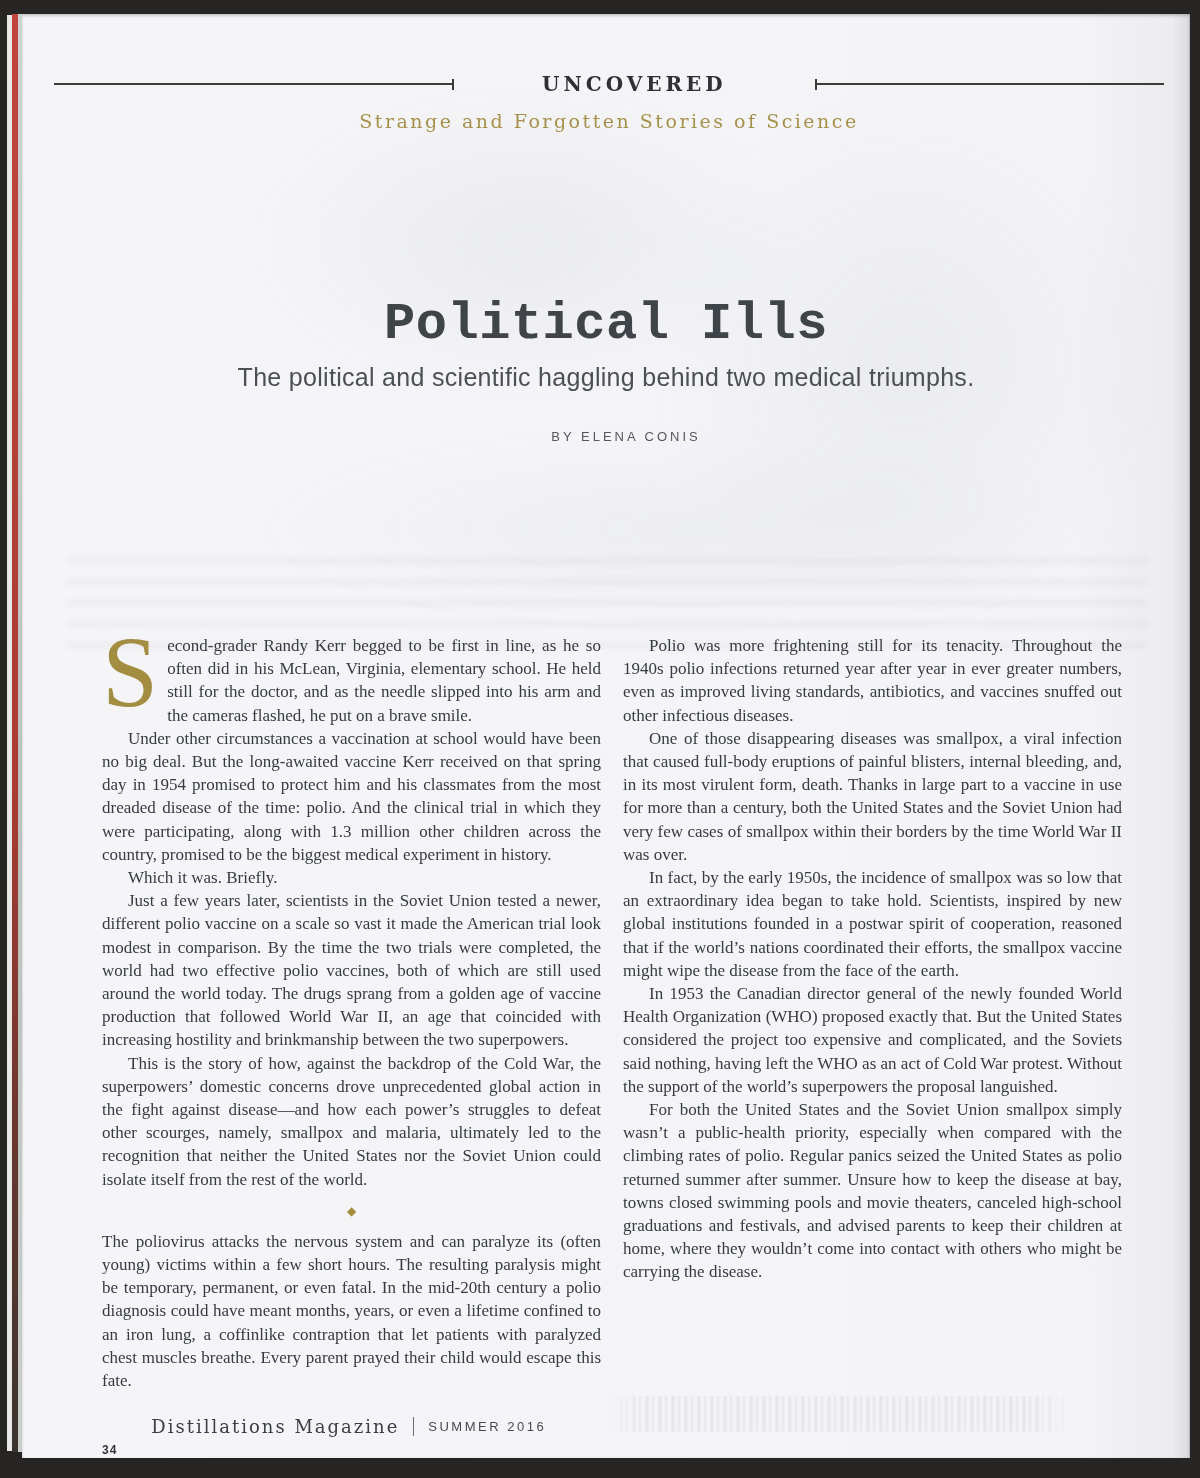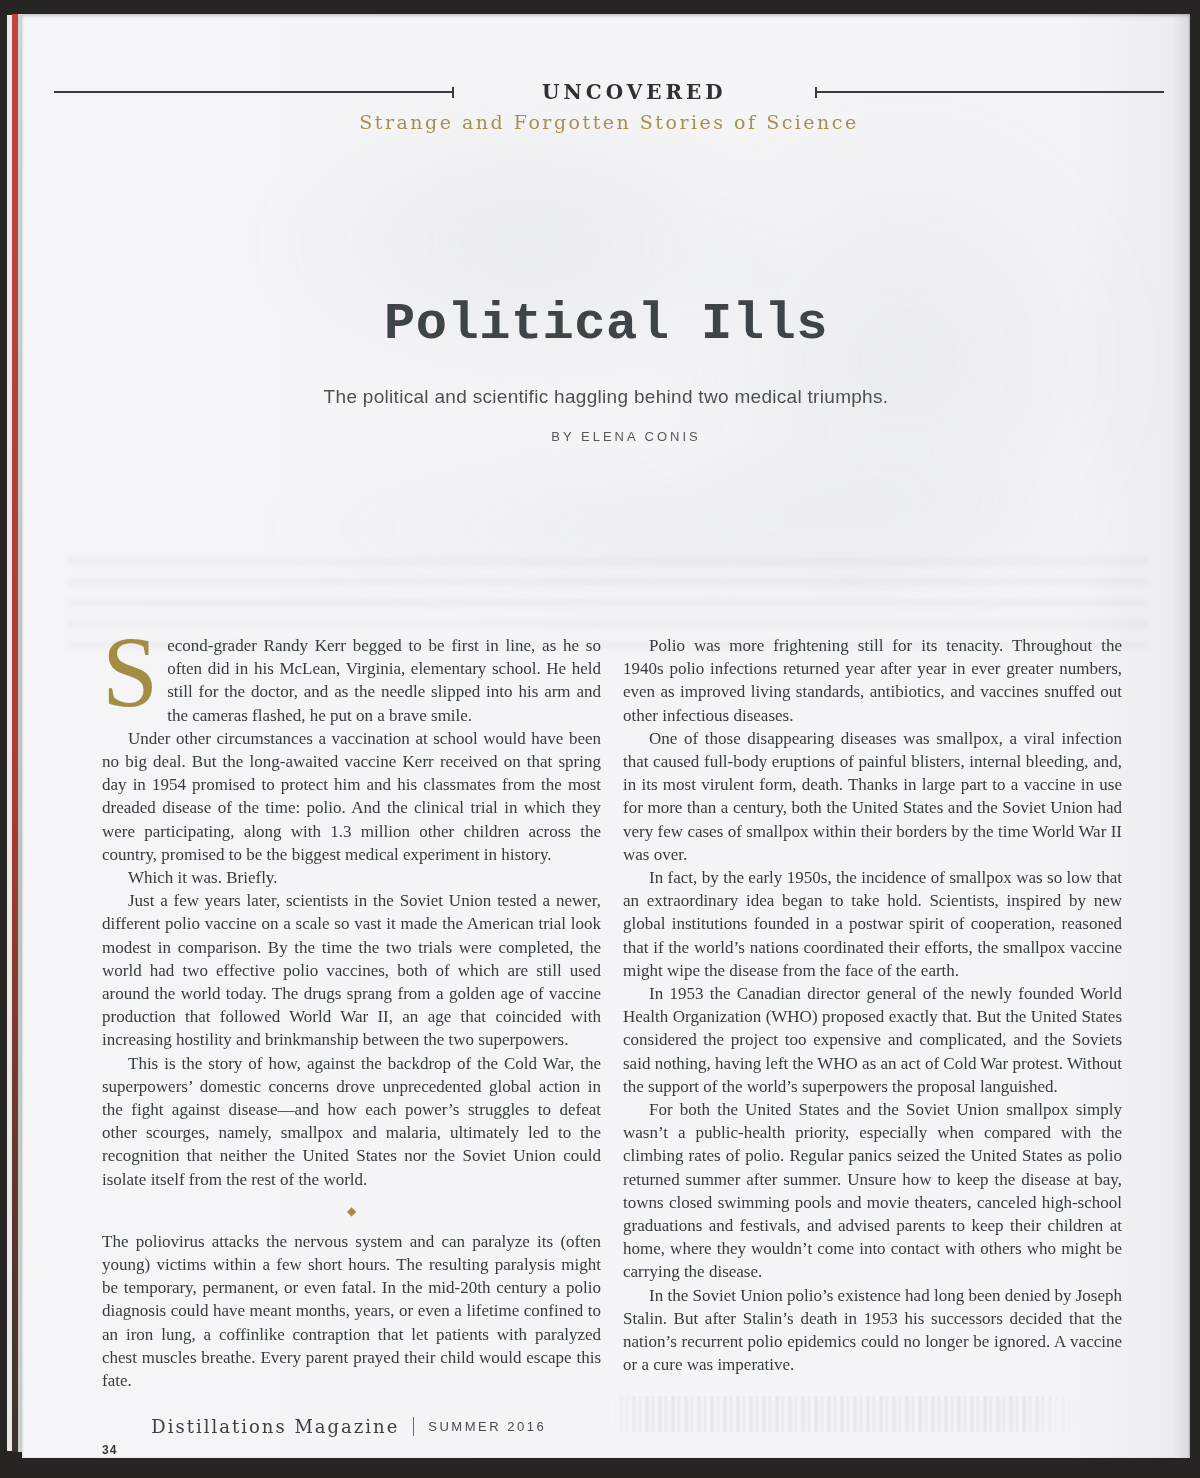--- a/index.html
+++ b/index.html
@@ -50,54 +50,54 @@
     left: 585px; top: 1382px; width: 470px; height: 36px;
     background: repeating-linear-gradient(90deg,
       rgba(95,100,108,.17) 0 2px, transparent 2px 6px,
       rgba(95,100,108,.11) 6px 8px, transparent 8px 13px);
     filter: blur(1.3px);
     -webkit-mask-image: linear-gradient(90deg, transparent, #000 8%, #000 90%, transparent);
     mask-image: linear-gradient(90deg, transparent, #000 8%, #000 90%, transparent);
   }
 
   
-  .kicker { position: absolute; top: 67px; left: 32px; right: 26px; }
+  .kicker { position: absolute; top: 59px; left: 32px; right: 26px; }
   .rule-row { display: flex; align-items: center; height: 22px; }
   .rule { height: 2px; background: #3b3b3b; position: relative; }
   .rule-left  { width: 400px; }
   .rule-right { flex: 1; }
   .tick { position: absolute; width: 2px; height: 11px; top: -4px; background: #3b3b3b; }
   .tick-right { right: 0; }
   .tick-left  { left: 0; }
   .kicker-title {
     margin: 0 88px;
     font-family: "DejaVu Serif", serif;
     font-weight: 700; font-size: 20px; line-height: 1;
     letter-spacing: 4px; color: #2e3032;
     white-space: nowrap;
   }
   .kicker-tagline {
-    margin-top: 8px; text-align: center;
+    margin-top: 15px; text-align: center;
     font-family: "DejaVu Serif", serif;
     font-size: 19px; letter-spacing: 2.5px; color: #a6914b;
   }
 
   
   .article-title {
     position: absolute; top: 284px; left: 0; width: 100%;
     margin: 0; text-align: center;
     font-family: Liberation Mono, monospace;
     font-weight: 700; font-size: 52px; line-height: 1.05;
     color: #3f4449; letter-spacing: 0.5px;
   }
   .article-dek {
-    position: absolute; top: 372px; left: 0; width: 100%;
+    position: absolute; top: 349px; left: 0; width: 100%;
     text-align: center;
     font-family: "Liberation Sans", sans-serif;
-    font-size: 19px; color: #4b5054; letter-spacing: 0.3px;
+    font-size: 25px; color: #4b5054; letter-spacing: 0.3px;
   }
   .article-byline {
     position: absolute; top: 415px; left: 0; width: 100%;
     text-align: center;
     font-family: "Liberation Sans", sans-serif;
     font-size: 13px; letter-spacing: 3px; color: #55585b; margin-left: 20px;
   }
 
   
   .columns {
@@ -186,21 +186,20 @@
       <p class="para indent">This is the story of how, against the backdrop of the Cold War, the superpowers’ domestic concerns drove unprecedented global action in the fight against disease—and how each power’s struggles to defeat other scourges, namely, smallpox and malaria, ultimately led to the recognition that neither the United States nor the Soviet Union could isolate itself from the rest of the world.</p>
       <div class="separator">◆</div>
       <p class="para">The poliovirus attacks the nervous system and can paralyze its (often young) victims within a few short hours. The resulting paralysis might be temporary, permanent, or even fatal. In the mid-20th century a polio diagnosis could have meant months, years, or even a lifetime confined to an iron lung, a coffinlike contraption that let patients with paralyzed chest muscles breathe. Every parent prayed their child would escape this fate.</p>
     </section>
     <section class="col">
       <p class="para indent">Polio was more frightening still for its tenacity. Throughout the 1940s polio infections returned year after year in ever greater numbers, even as improved living standards, antibiotics, and vaccines snuffed out other infectious diseases.</p>
       <p class="para indent">One of those disappearing diseases was smallpox, a viral infection that caused full-body eruptions of painful blisters, internal bleeding, and, in its most virulent form, death. Thanks in large part to a vaccine in use for more than a century, both the United States and the Soviet Union had very few cases of smallpox within their borders by the time World War II was over.</p>
       <p class="para indent">In fact, by the early 1950s, the incidence of smallpox was so low that an extraordinary idea began to take hold. Scientists, inspired by new global institutions founded in a postwar spirit of cooperation, reasoned that if the world’s nations coordinated their efforts, the smallpox vaccine might wipe the disease from the face of the earth.</p>
       <p class="para indent">In 1953 the Canadian director general of the newly founded World Health Organization (WHO) proposed exactly that. But the United States considered the project too expensive and complicated, and the Soviets said nothing, having left the WHO as an act of Cold War protest. Without the support of the world’s superpowers the proposal languished.</p>
       <p class="para indent">For both the United States and the Soviet Union smallpox simply wasn’t a public-health priority, especially when compared with the climbing rates of polio. Regular panics seized the United States as polio returned summer after summer. Unsure how to keep the disease at bay, towns closed swimming pools and movie theaters, canceled high-school graduations and festivals, and advised parents to keep their children at home, where they wouldn’t come into contact with others who might be carrying the disease.</p>
-      <p class="para indent">In the Soviet Union polio’s existence had long been denied by Joseph Stalin. But after Stalin’s death in 1953 his successors decided that the nation’s recurrent polio epidemics could no longer be ignored. A vaccine or a cure was imperative.</p>
     </section>
   </main>
 
   <footer class="page-footer">
     <span class="footer-pagenum">34</span>
     <span class="footer-mag">Distillations Magazine</span>
     <span class="footer-divider"></span>
     <span class="footer-issue">SUMMER 2016</span>
   </footer>
 

